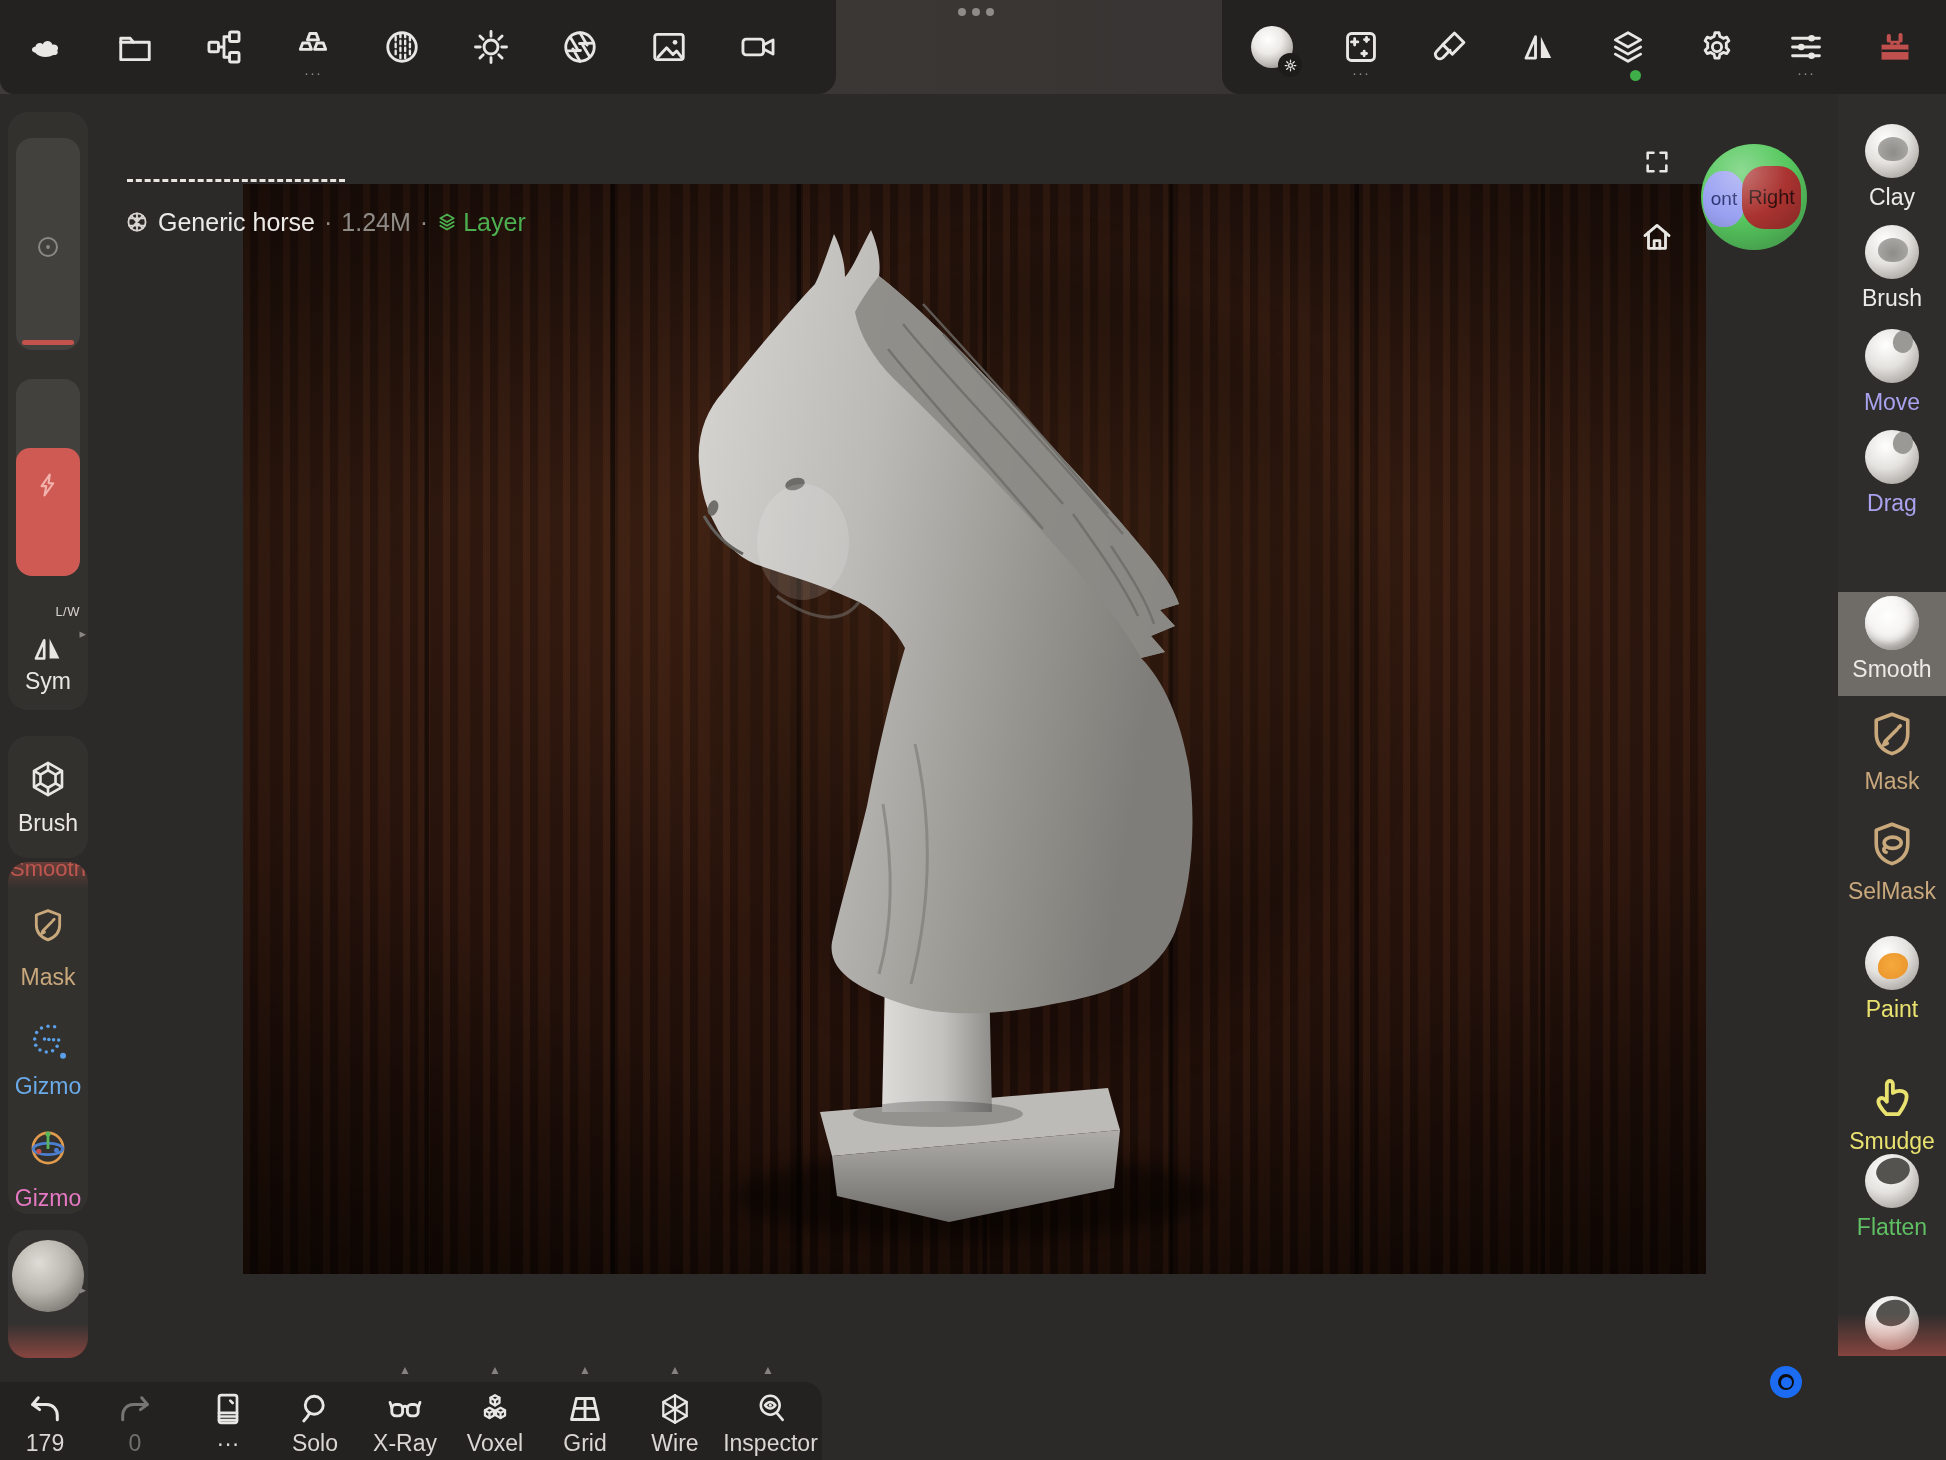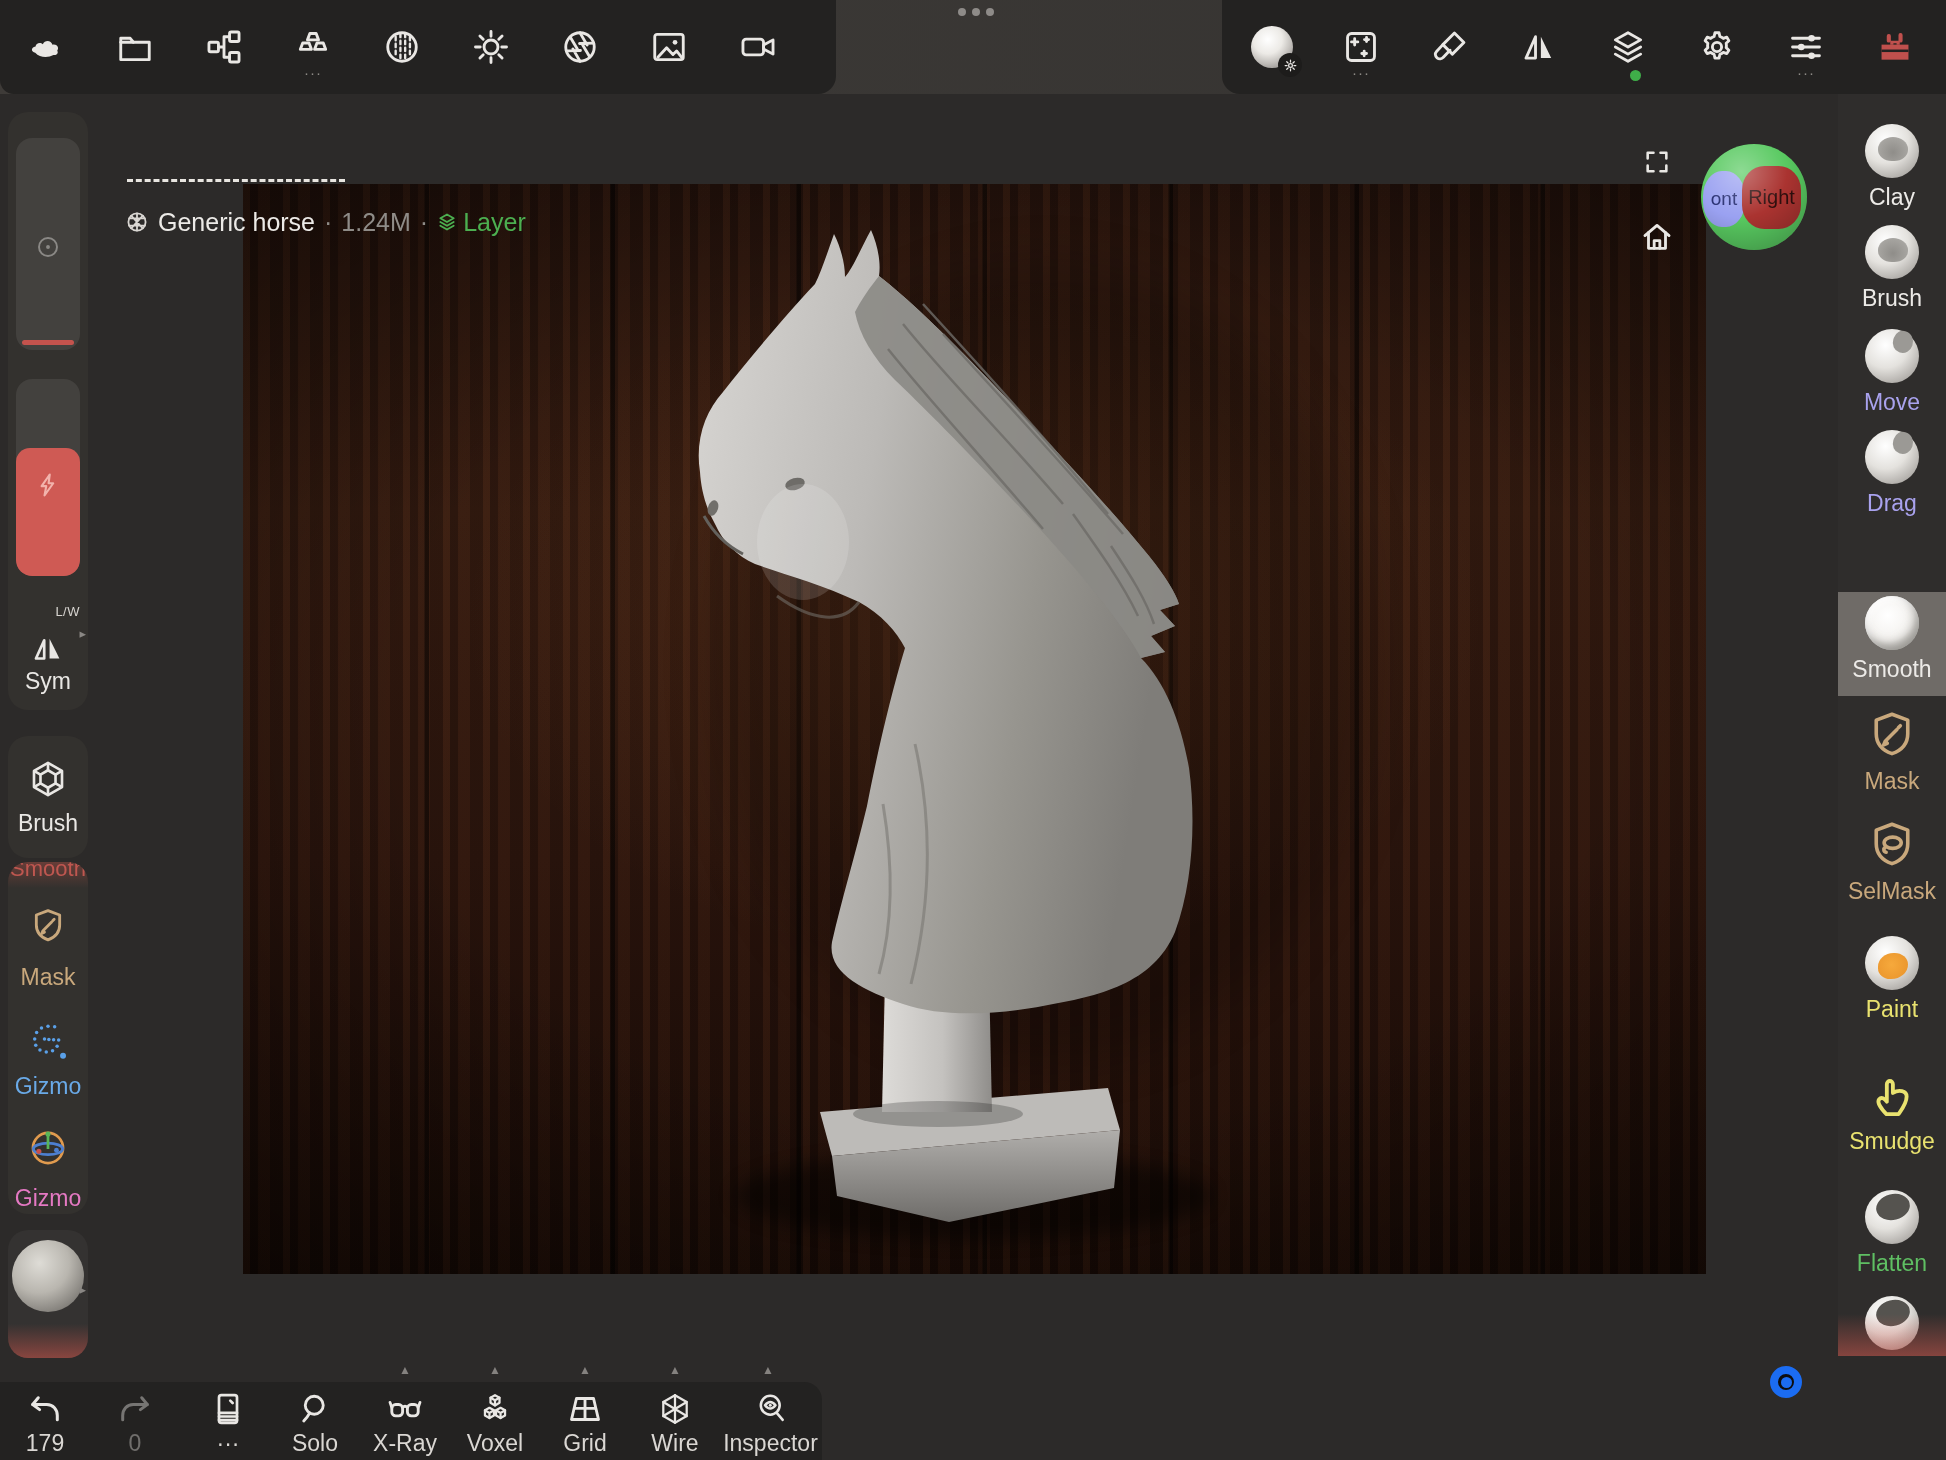--- a/index.html
+++ b/index.html
@@ -484,21 +484,21 @@
     <div class="rtool" style="top:842px">
       <div class="ball paintp"></div>
       <div class="lab c-yellow">Paint</div>
     </div>
     <div class="rtool" style="top:974px">
       <svg width="54" height="54" viewBox="0 0 24 24">
         <path d="M9.5 20.5c-2.2-2.2-4.3-5.2-3.2-6.6 1-1.2 2.4-.3 3.4 1.1V7.2c0-1.9 2.7-1.9 2.7 0v3.9c2.6-1.6 6.1-1 6.1 1.6 0 3.1-2 5.6-3.6 7.8z" fill="none" stroke="#e9e26f" stroke-width="1.7" stroke-linejoin="round"></path>
       </svg>
       <div class="lab c-yellow">Smudge</div>
     </div>
-    <div class="rtool" style="top:1096px">
+    <div class="rtool" style="top:1060px">
       <div class="ball flat"></div>
       <div class="lab c-green">Flatten</div>
     </div>
     <div class="rtool" style="top:1202px">
       <div class="ball flat"></div>
     </div>
     <div class="rglow"></div>
   </div>
 
   <div class="abs bpanel">

